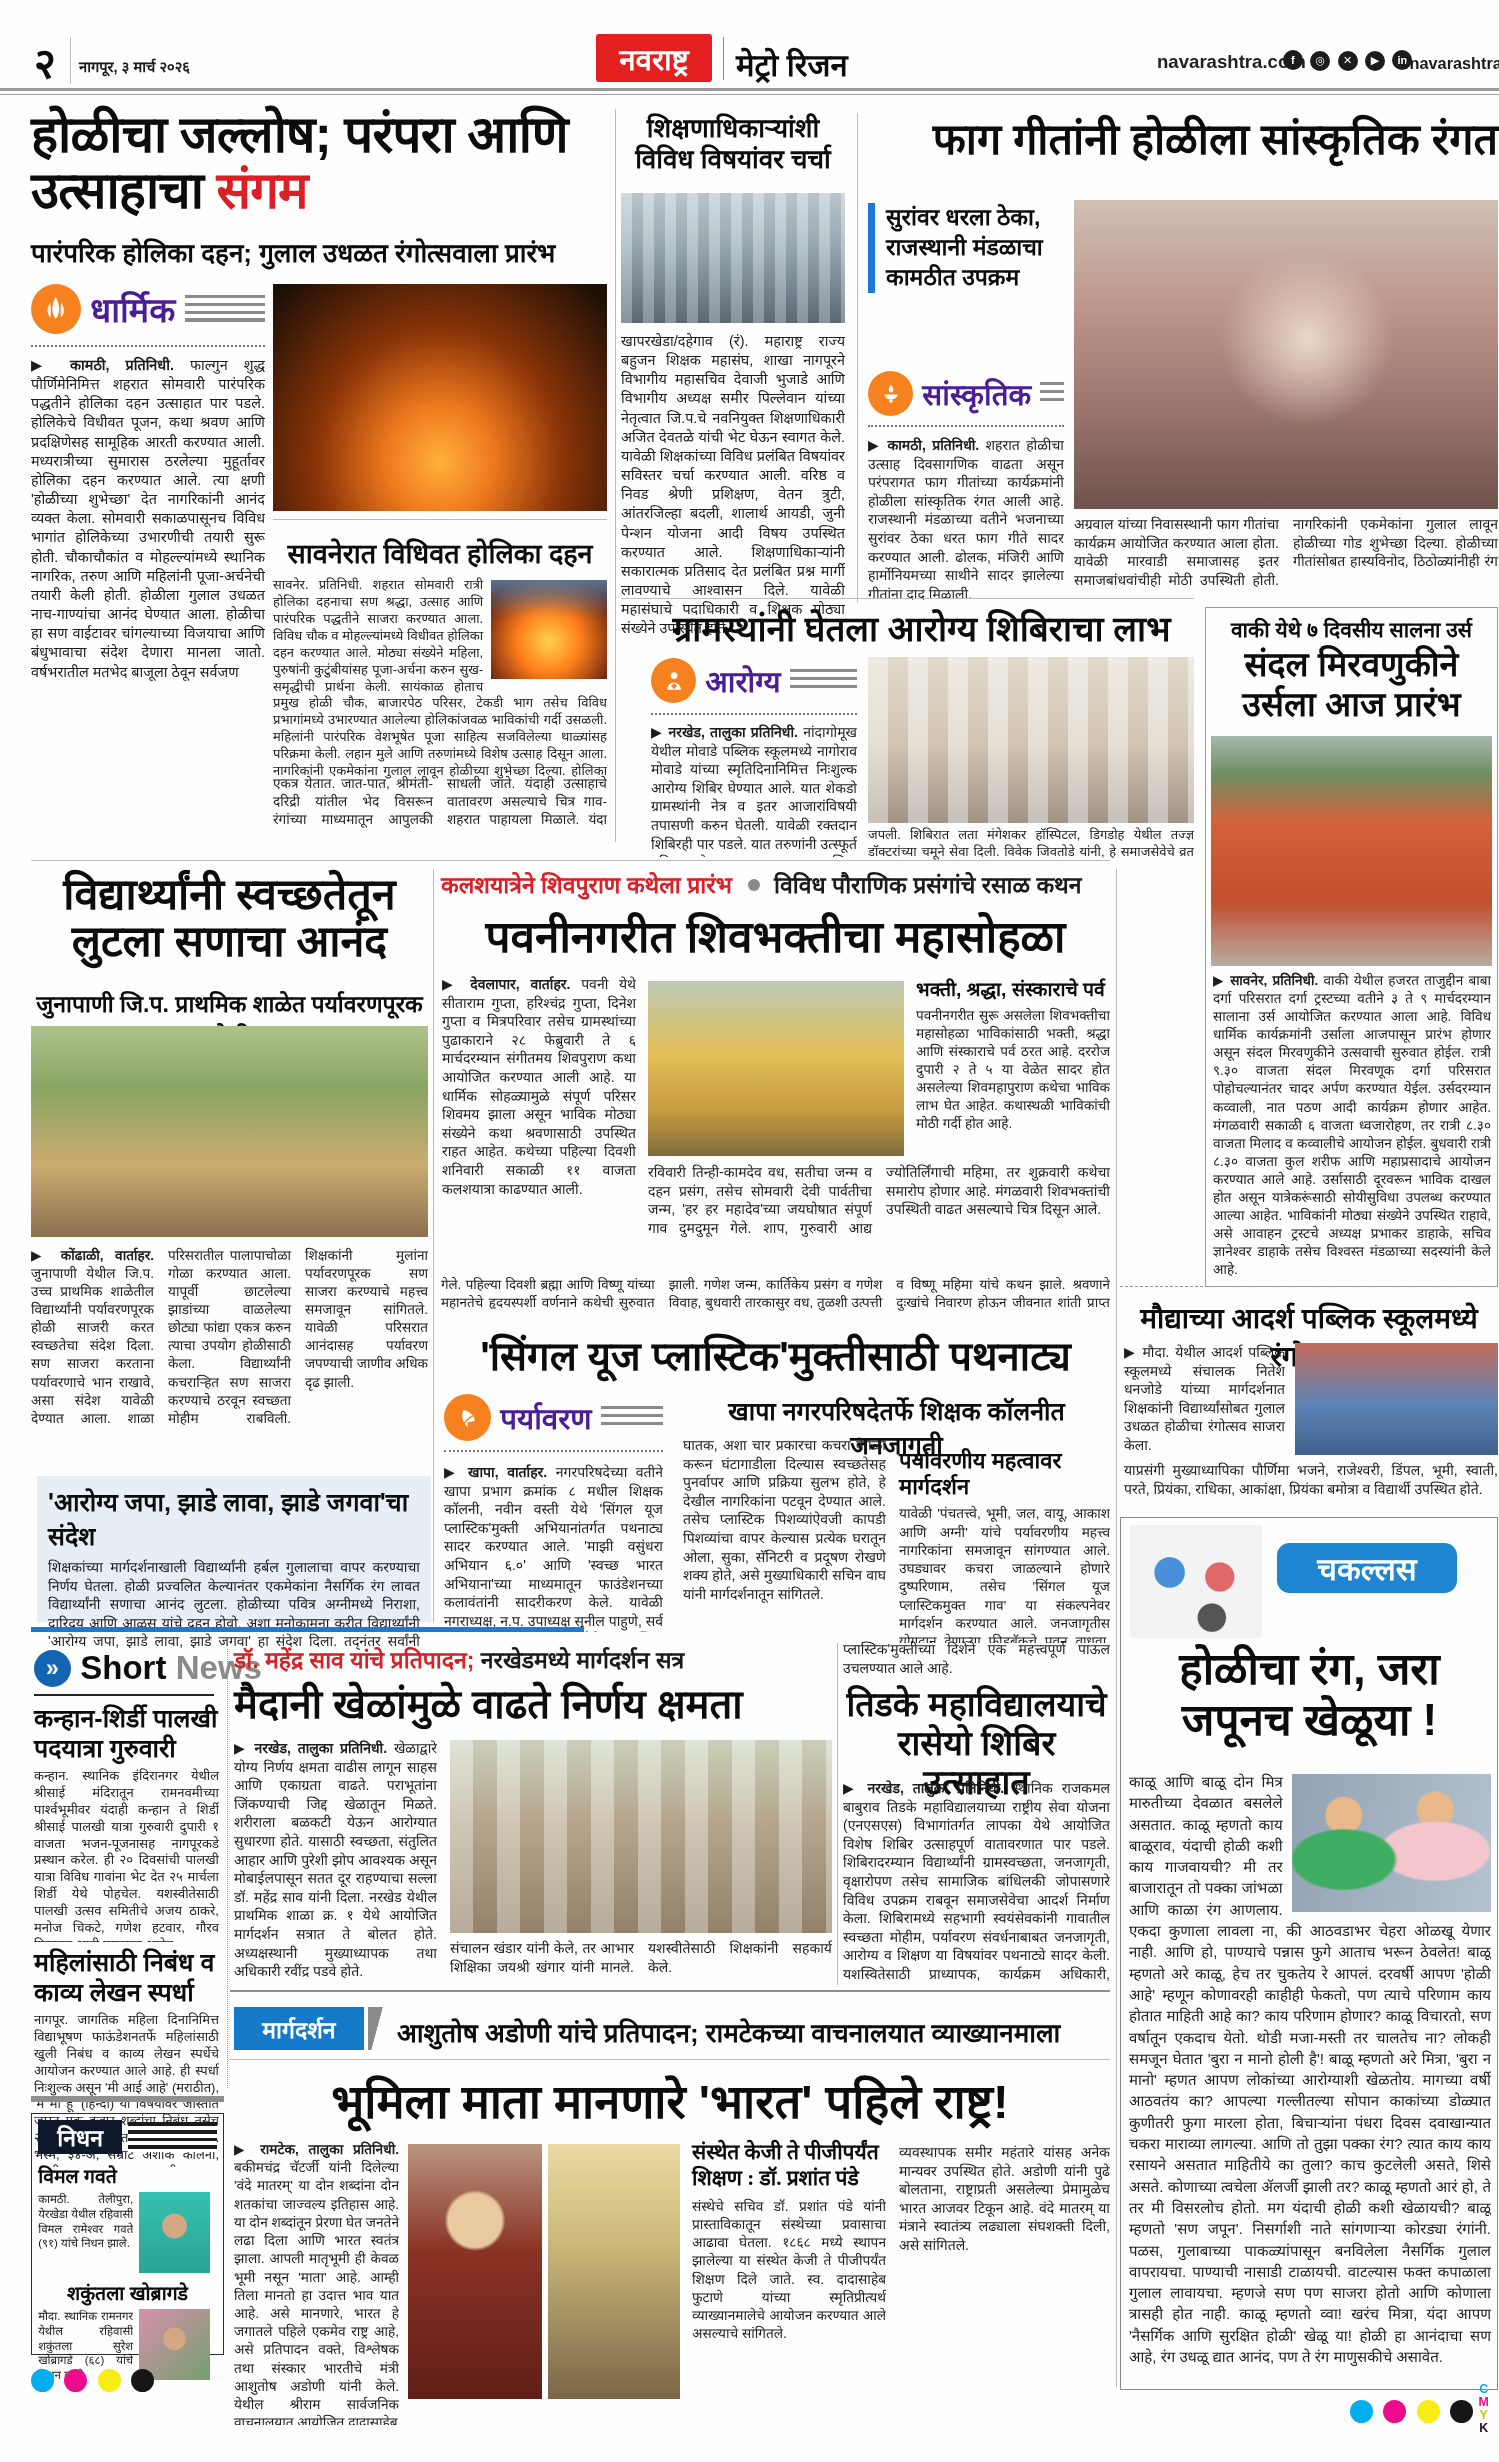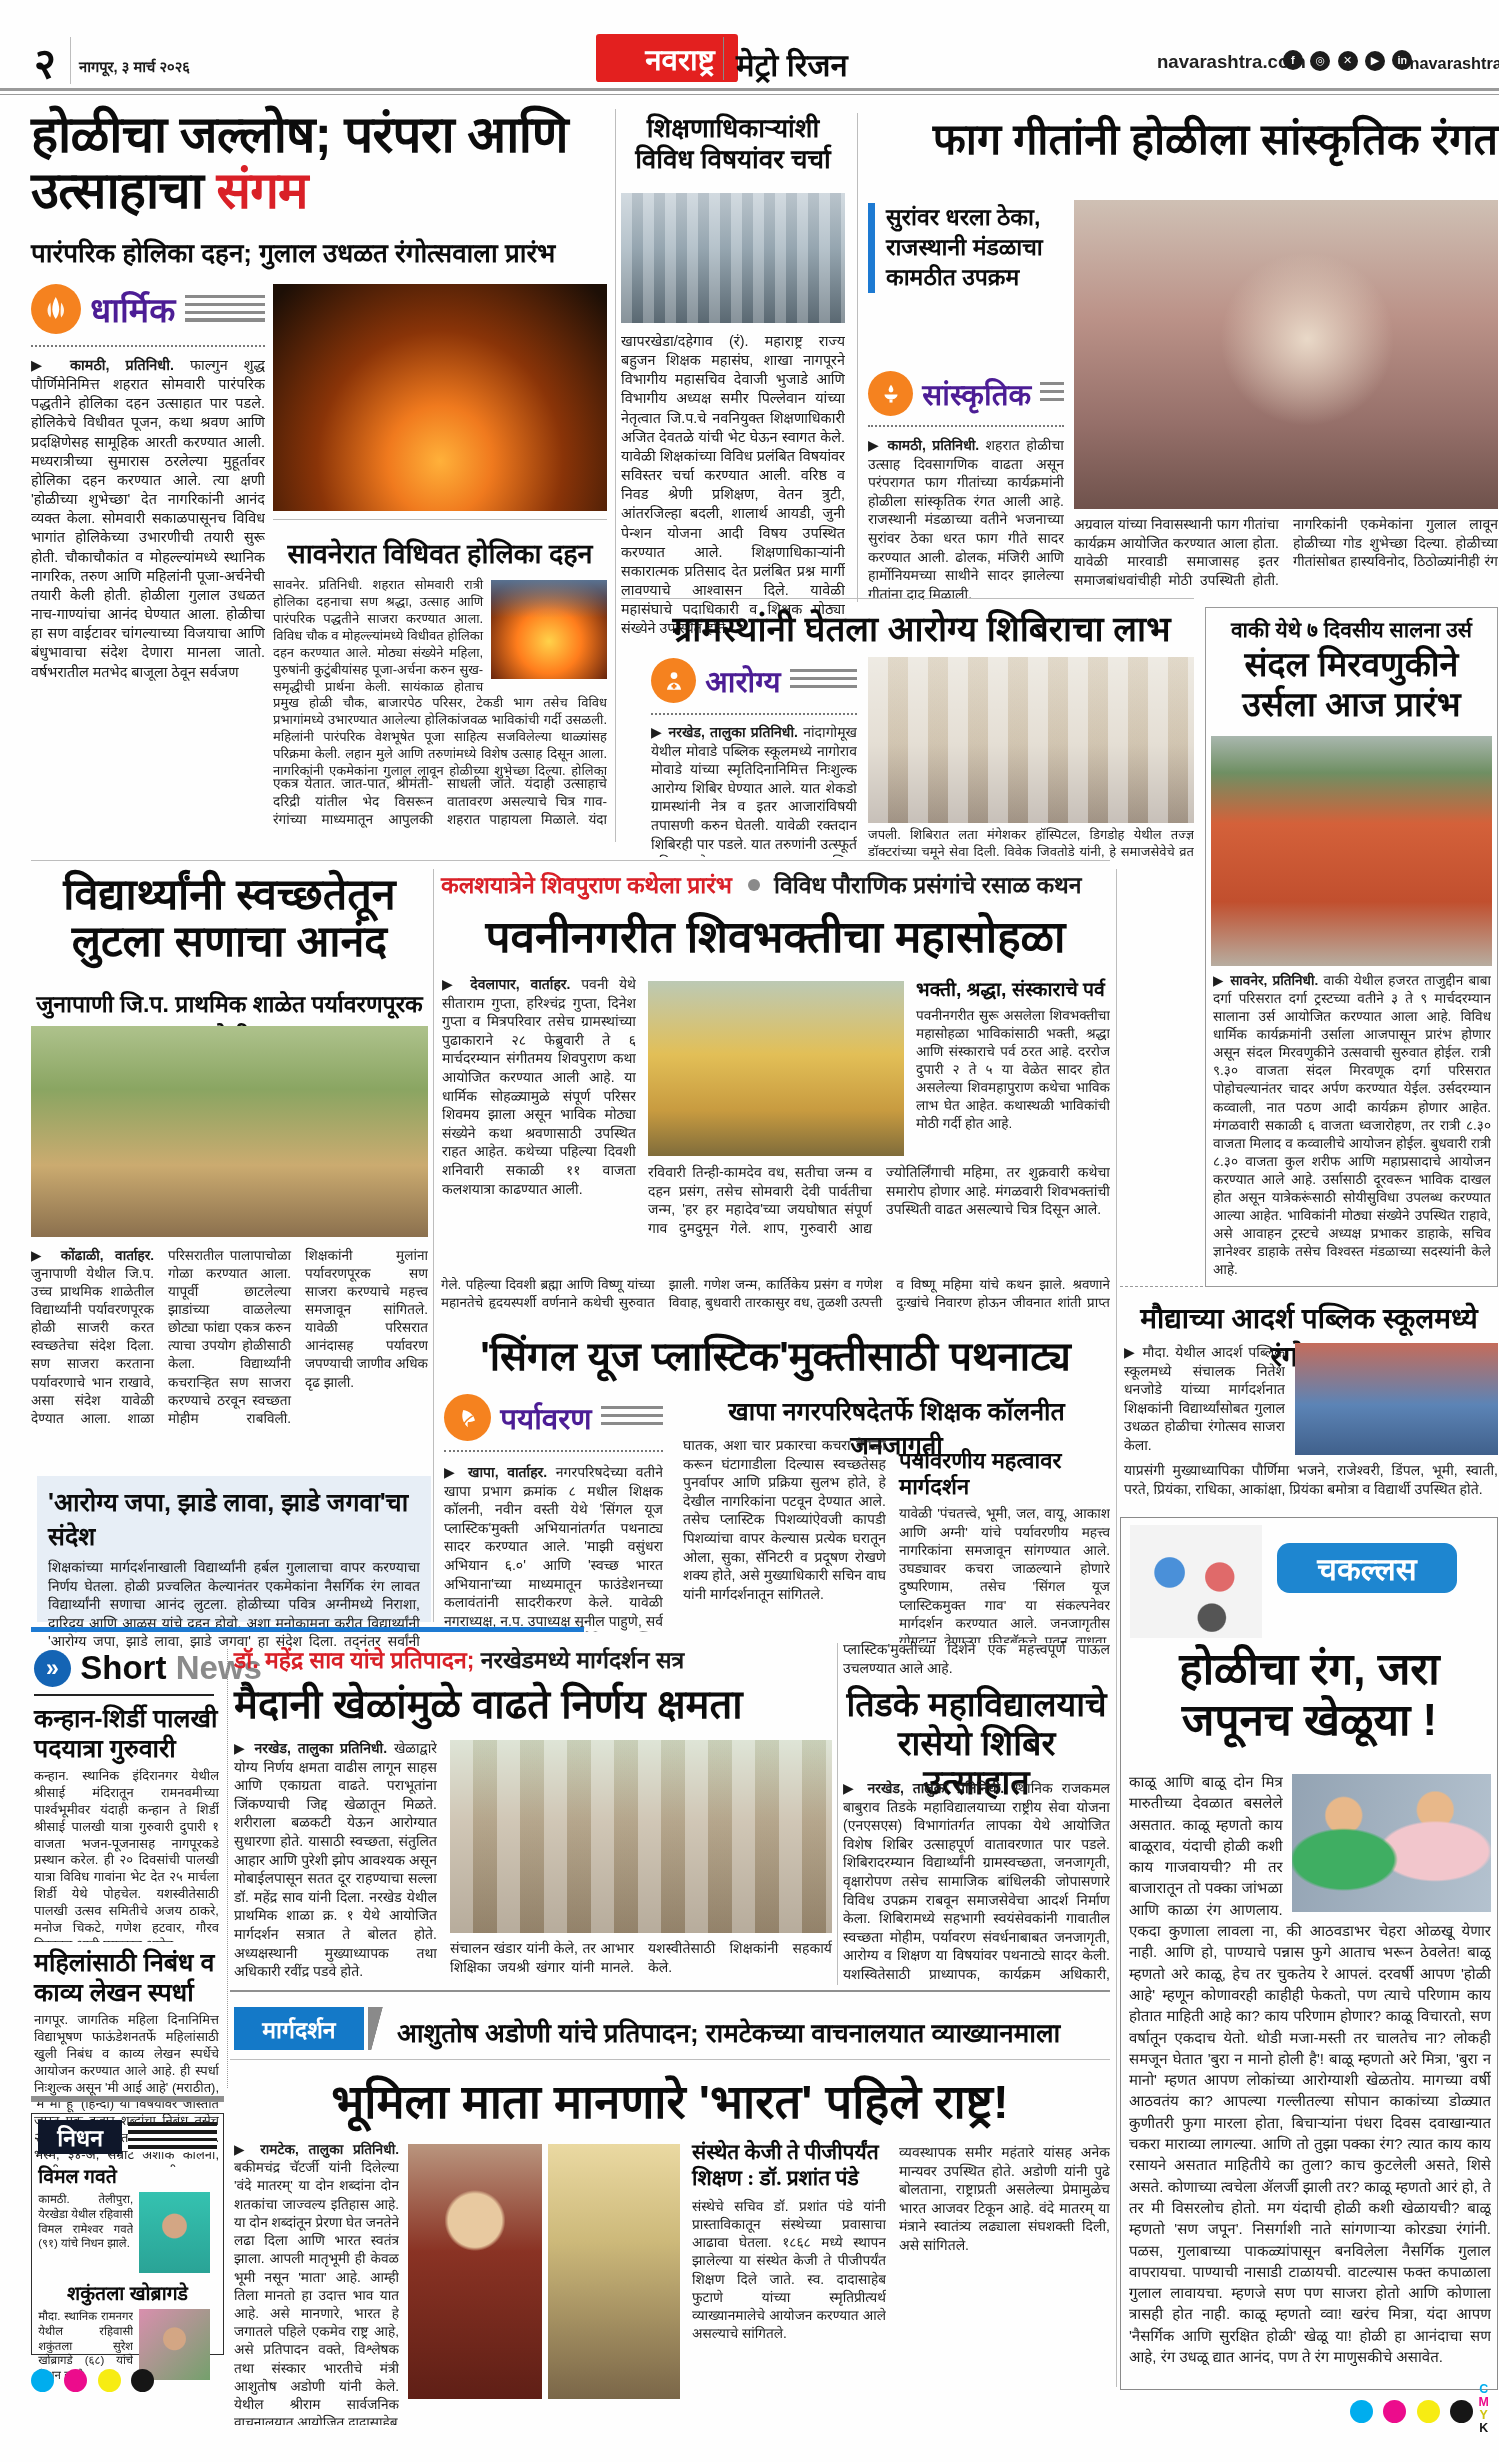--- a/index.html
+++ b/index.html
@@ -34,21 +34,21 @@
 </style>
 </head>
 <body>
 
 <div id="page">
 
   <div class="a hl" style="left:34px;top:33px;font-size:42px;">२</div>
   <div class="vr" style="left:70px;top:37px;height:47px;"></div>
   <div class="a byl" style="left:79px;top:56px;font-size:14.7px;">नागपूर, ३ मार्च २०२६</div>
 
-  <div class="a" style="left:596px;top:34px;width:116px;height:48px;background:#e3201f;border-radius:3.1px;display:flex;align-items:center;justify-content:center;padding-left:26px;">
+  <div class="a" style="left:596px;top:34px;width:116px;height:48px;background:#e3201f;border-radius:3.1px;display:flex;align-items:center;justify-content:center;">
     <span style="color:#fff;font-size:29.5px;font-weight:800;">नवराष्ट्र</span>
   </div>
   <div class="vr" style="left:723px;top:37px;height:43px;background:#888;"></div>
   <div class="a hl" style="left:736px;top:43px;font-size:31px;">मेट्रो रिजन</div>
 
   <div class="a" style="left:1157px;top:51px;font-size:18.6px;font-weight:bold;color:#222;">navarashtra.com</div>
   <div class="a" style="left:1279px;top:50px;">
     <span class="soc">f</span>
     <span class="soc">◎</span>
     <span class="soc">✕</span>

